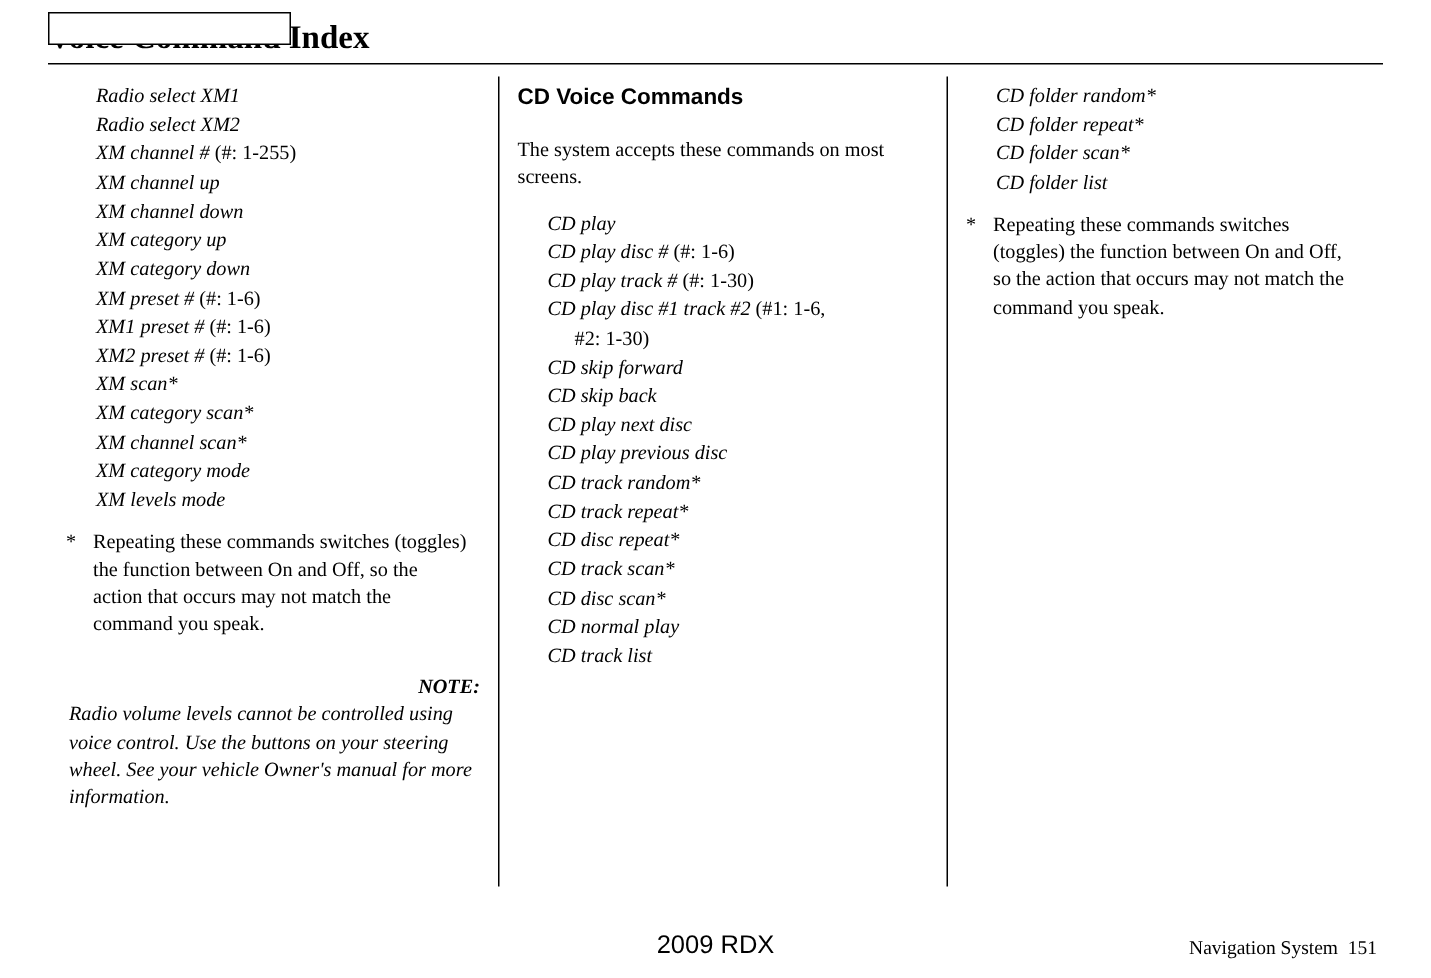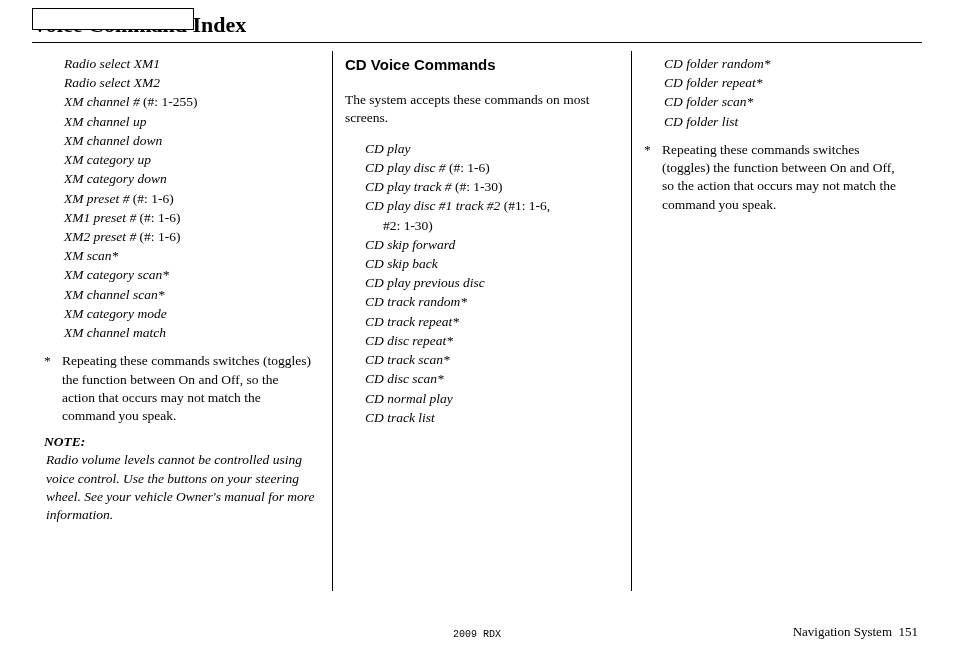--- a/index.html
+++ b/index.html
@@ -57,21 +57,21 @@
   .cmd-list { padding-left: 20px; }
   .cmd-list div, .cmd-list-inner div { margin-bottom: 1px; }
   .note-block { margin-left: 2px; }
   .starnote {
     display: flex;
     margin-top: 10px;
     padding-right: 6px;
   }
   .starnote .star { flex: 0 0 18px; }
   .starnote .txt { padding-left: 0; }
-  .note-head { font-weight: bold; font-style: italic; margin-top: 8px;}
+  .note-head { font-weight: bold; font-style: italic; margin-top: 24px; text-align: right;}
   .sect-head {
     font-family: Arial, Helvetica, sans-serif;
     font-weight: bold;
     font-size: 15px;
     margin-bottom: 16px;
   }
   .intro { margin-bottom: 12px; }
   .wrapline { padding-left: 18px; text-indent: 0; }
   .footer {
     position: absolute;
@@ -80,22 +80,22 @@
     display: flex;
     justify-content: space-between;
     align-items: flex-end;
     padding: 0 36px;
     font-size: 14px;
   }
   .footer-center {
     position: absolute;
     left: 50%;
     transform: translateX(-50%);
-    font-family: Liberation Mono, monospace;
-    font-size: 10px;
+    font-family: Liberation Sans, sans-serif;
+    font-size: 17px;
   }
   .footer-right {
     margin-left: auto;
     font-family: 'Times New Roman', serif;
     font-size: 13px;
   }
   .footer-right b { font-weight: normal; }
 </style>
 </head>
 <body>
@@ -116,41 +116,42 @@
           <div><span class="ital">XM channel down</span></div>
           <div><span class="ital">XM category up</span></div>
           <div><span class="ital">XM category down</span></div>
           <div><span class="ital">XM preset #</span><span> (#: 1-6)</span></div>
           <div><span class="ital">XM1 preset #</span><span> (#: 1-6)</span></div>
           <div><span class="ital">XM2 preset #</span><span> (#: 1-6)</span></div>
           <div><span class="ital">XM scan*</span></div>
           <div><span class="ital">XM category scan*</span></div>
           <div><span class="ital">XM channel scan*</span></div>
           <div><span class="ital">XM category mode</span></div>
-          <div><span class="ital">XM channel match</span></div>
+          <div><span class="ital">XM levels mode</span></div>
         </div>
       <div class="starnote">
         <div class="star">*</div>
         <div class="txt">Repeating these commands switches (toggles) the function between On and Off, so the action that occurs may not match the command you speak.</div>
       </div>
       <div class="note-head">NOTE:</div>
       <div class="ital note-block">Radio volume levels cannot be controlled using voice control. Use the buttons on your steering wheel. See your vehicle Owner's manual for more information.</div>
     </div>
 
     <div class="col col2">
       <div class="sect-head">CD Voice Commands</div>
       <div class="intro">The system accepts these commands on most screens.</div>
       <div class="cmd-list" id="c2cmds">
           <div><span class="ital">CD play</span></div>
           <div><span class="ital">CD play disc #</span><span> (#: 1-6)</span></div>
           <div><span class="ital">CD play track #</span><span> (#: 1-30)</span></div>
           <div><span class="ital">CD play disc #1 track #2</span><span> (#1: 1-6,</span></div>
           <div class="wrapline">#2: 1-30)</div>
           <div><span class="ital">CD skip forward</span></div>
           <div><span class="ital">CD skip back</span></div>
+          <div><span class="ital">CD play next disc</span></div>
           <div><span class="ital">CD play previous disc</span></div>
           <div><span class="ital">CD track random*</span></div>
           <div><span class="ital">CD track repeat*</span></div>
           <div><span class="ital">CD disc repeat*</span></div>
           <div><span class="ital">CD track scan*</span></div>
           <div><span class="ital">CD disc scan*</span></div>
           <div><span class="ital">CD normal play</span></div>
           <div><span class="ital">CD track list</span></div>
         </div>
     </div>

